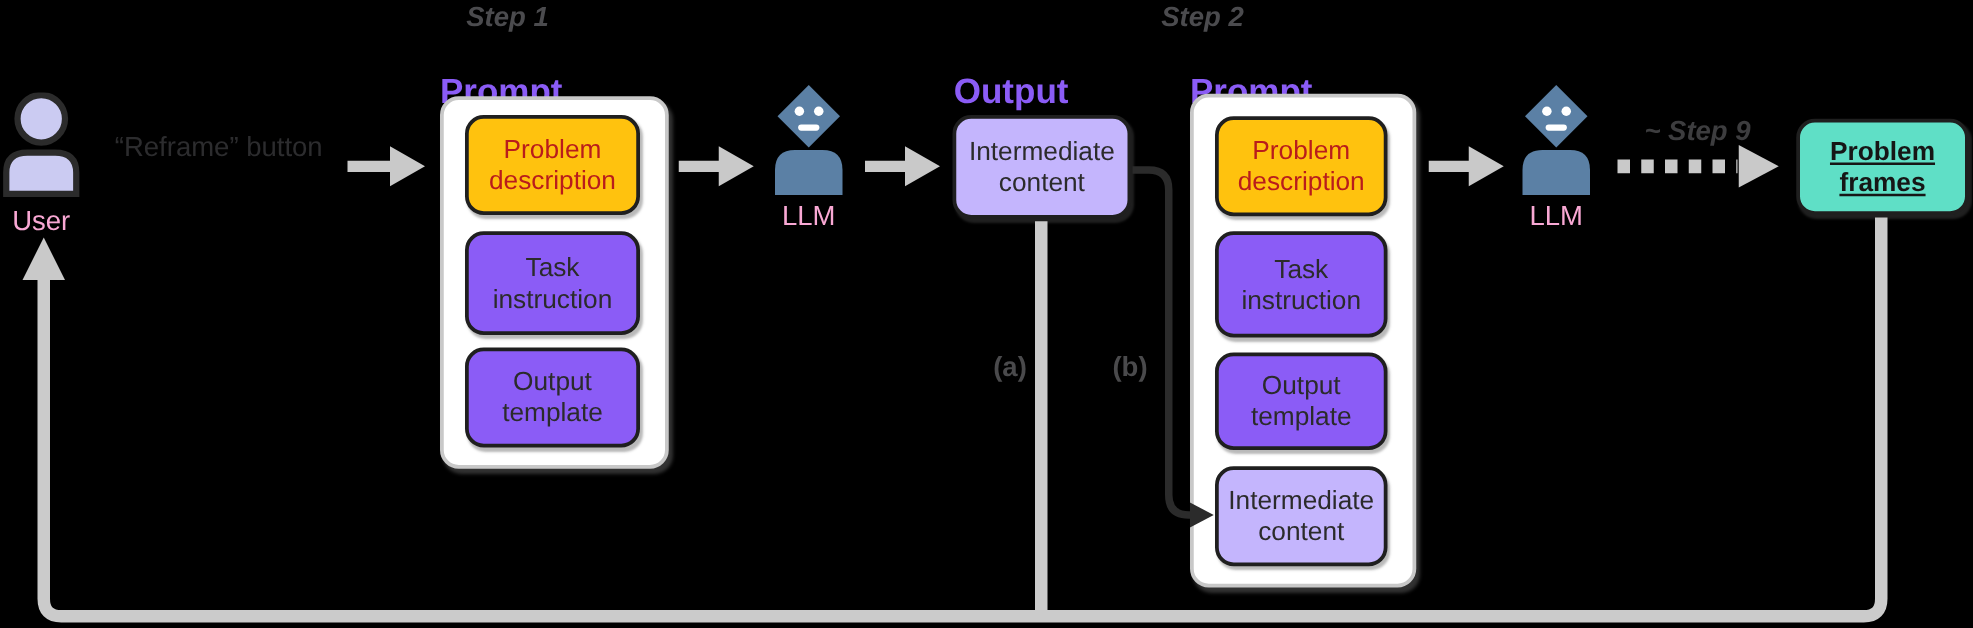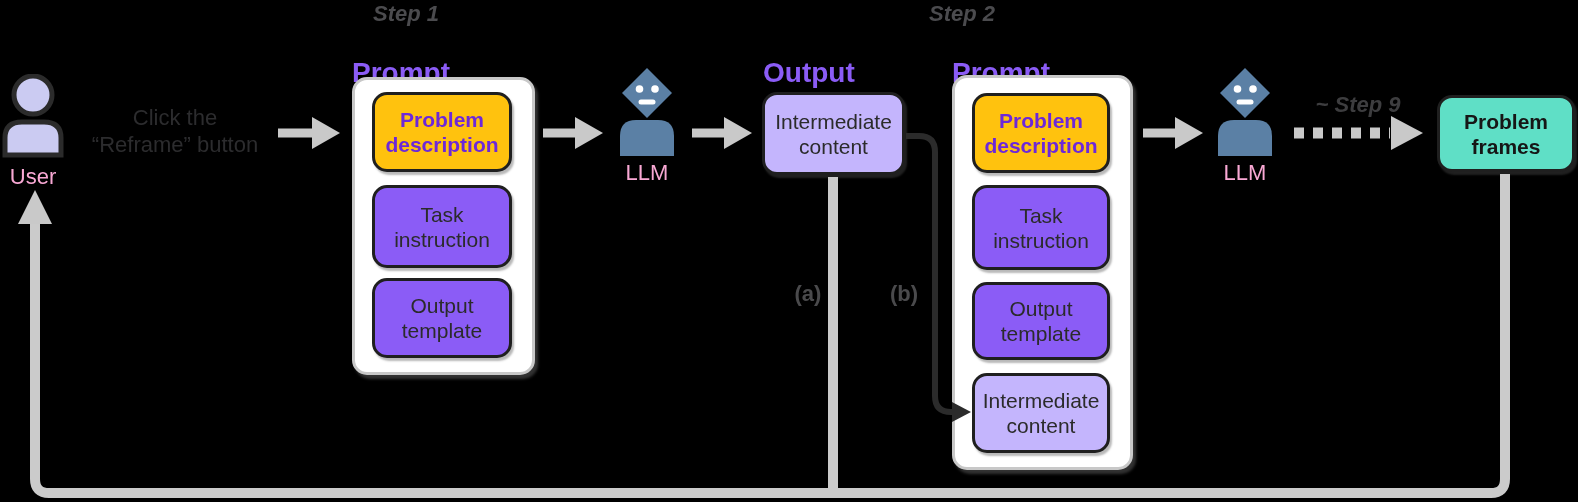--- a/index.html
+++ b/index.html
@@ -13,43 +13,42 @@
   .container-box{
     background:#ffffff;border:3px solid #c8c8c8;border-radius:15px;
     box-shadow:3px 4px 3px rgba(110,110,110,.45);box-sizing:border-box;
   }
   .node{
     box-sizing:border-box;border:3px solid #1f1f1f;border-radius:15px;
     display:flex;align-items:center;justify-content:center;text-align:center;
     font-size:21px;line-height:25px;color:#262626;
     box-shadow:2px 3px 2px rgba(80,80,80,.4);
   }
-  .node.highlight{background:#ffc20e;font-weight:700;color:#6d28d9;text-align:center;}
+  .node.highlight{background:#ffc20e;font-weight:400;color:#b91c1c;text-align:center;}
   .node.neutral{background:#8b5cf6;color:#2b2b2b;}
   .node.plain{background:#c4b5fd;color:#2b2b2b;}
-  .node.result{background:#5fdfc6;font-weight:700;color:#161616;}
+  .node.result{background:#5fdfc6;font-weight:700;color:#161616;text-decoration:underline;}
   .caption{font-size:22px;color:#f9a8d4;text-align:center;}
   .branch-label{font-size:22px;font-weight:700;color:#4a4a4c;text-align:center;}
   .step9{font-size:22px;font-style:italic;font-weight:700;color:#3d3d3f;text-align:center;}
   #overlay{position:absolute;left:0;top:0;z-index:6;pointer-events:none;}
   .layer{z-index:3;}
 </style>
 </head>
 <body>
 
 <div id="canvas">
 
   <svg class="abs layer" style="left:2px;top:74px" width="62" height="84" viewBox="0 0 62 84">
     <circle cx="31" cy="21" r="19" fill="#cbcbf2" stroke="#2b2b2b" stroke-width="5"></circle>
     <path d="M3 81 V64 Q3 48 20 48 H42 Q59 48 59 64 V81 Z" fill="#cbcbf2" stroke="#2b2b2b" stroke-width="5"></path>
   </svg>
   <div class="abs caption layer" style="left:0;top:164px;width:66px">User</div>
 
   <div class="abs caption layer" style="left:80px;top:104px;width:190px;line-height:27px;color:#2c2c2e">
-    <div>Click the</div>
     <div>“Reframe” button</div>
   </div>
 
   <div class="abs step-label layer" style="left:353px;top:1px">Step 1</div>
   <div class="abs section-title layer" style="left:352px;top:45px">Prompt</div>
   <div class="abs container-box layer" style="left:352px;top:77px;width:183px;height:298px"></div>
   <div class="abs node highlight layer" style="left:372px;top:92px;width:140px;height:80px">Problem description</div>
   <div class="abs node neutral layer" style="left:372px;top:185px;width:140px;height:83px">Task instruction</div>
   <div class="abs node neutral layer" style="left:372px;top:278px;width:140px;height:80px">Output template</div>
 

